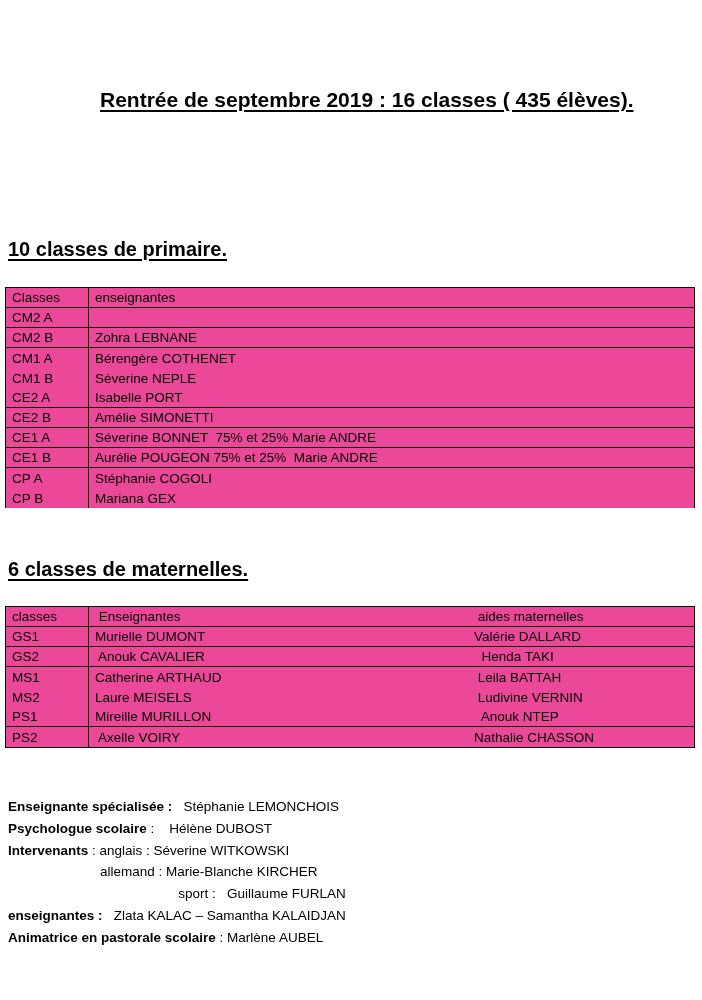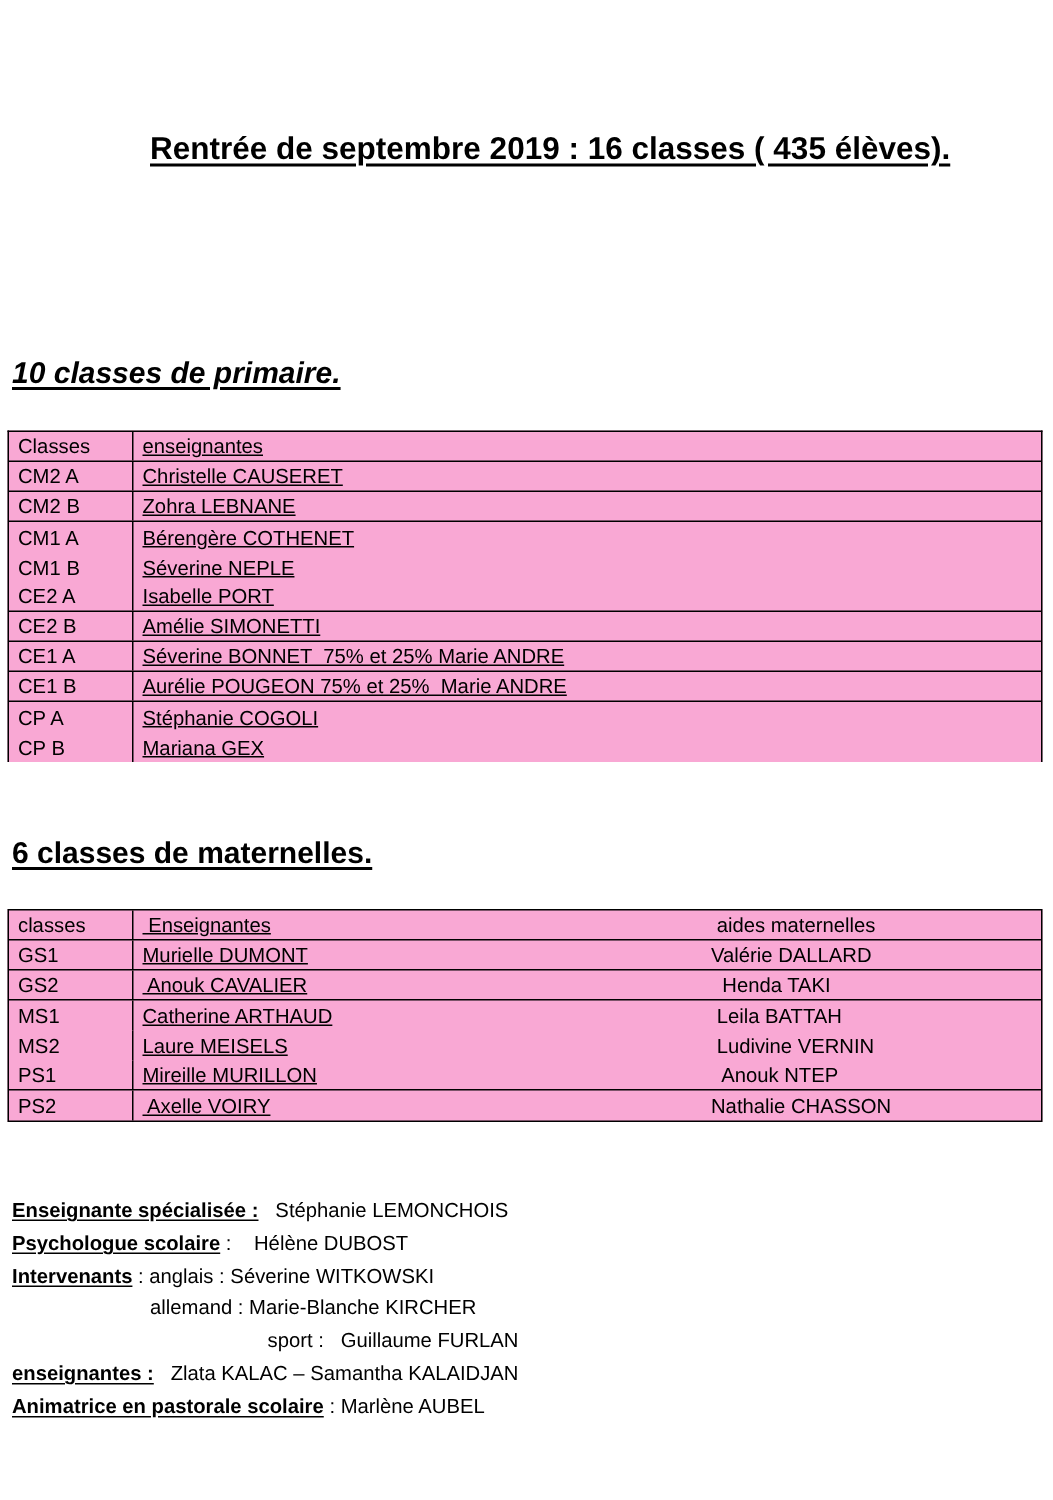--- a/index.html
+++ b/index.html
@@ -19,49 +19,48 @@
     font-size:21px; font-weight:bold; white-space:pre;
   }
   .sec-heading {
     position:absolute; font-size:20px; font-weight:bold; white-space:pre;
   }
   .doc-title .u, .sec-heading .u {
     text-decoration:underline;
     text-underline-offset:3px;
     text-decoration-thickness:2px;
   }
-  #heading-primaire   { top:238px; left:8px;font-style:italic; }
+  #heading-primaire   { top:238px; left:8px; }
   #heading-maternelles{ top:558px; left:8px; }
 
   
   .tbl {
     position:absolute; left:5px; width:690px;
     border:1px solid #000; border-bottom:none;
-    box-sizing:border-box; background:#f9a8d4;
+    box-sizing:border-box; background:#ec4899;
   }
   #table-primaire    { top:287px; }
   #table-maternelles { top:606px; border-bottom:1px solid #000; }
   .trow { display:flex; height:20px; box-sizing:border-box; align-items:center; }
   .trow.hr { border-bottom:1px solid #000; }
   .tcell {
     white-space:pre; font-size:13.5px; line-height:19px;
     padding-left:6px; box-sizing:border-box;
     height:100%; display:flex; align-items:center; overflow:hidden;
   }
   .c1 { width:83px; flex:none; border-right:1px solid #000; }
-  .c2 { flex:1;text-decoration:underline; }
+  .c2 { flex:1; }
   .c3 { width:240px; flex:none; padding-left:20px; }
 
   
   .staff { position:absolute; left:8px; top:796px; font-size:13.5px; }
   .staff-line { height:21.8px; line-height:21.8px; }
   .staff-label, .staff-colon, .staff-value { white-space:pre; }
   .staff-label {
     font-weight:bold;
-    text-decoration:underline;
     text-underline-offset:2px;
   }
   .indent-a { padding-left:92px; }
   .indent-b { padding-left:97px;text-align:right; }
   .lead     { padding-left:4px; }
 </style>
 </head>
 <body>
 
 <div class="page">
@@ -70,21 +69,20 @@
 
   <div class="sec-heading" id="heading-primaire"><span class="u">10 classes de primaire.</span></div>
 
   <div class="tbl" id="table-primaire">
     <div class="trow hr">
         <div class="tcell c1">Classes</div>
         <div class="tcell c2">enseignantes</div>
       </div>
     <div class="trow hr">
         <div class="tcell c1">CM2 A</div>
-        <div class="tcell c2">Christelle CAUSERET</div>
       </div>
     <div class="trow hr">
         <div class="tcell c1">CM2 B</div>
         <div class="tcell c2">Zohra LEBNANE</div>
       </div>
     <div class="trow">
         <div class="tcell c1">CM1 A</div>
         <div class="tcell c2">Bérengère COTHENET</div>
       </div>
     <div class="trow">

